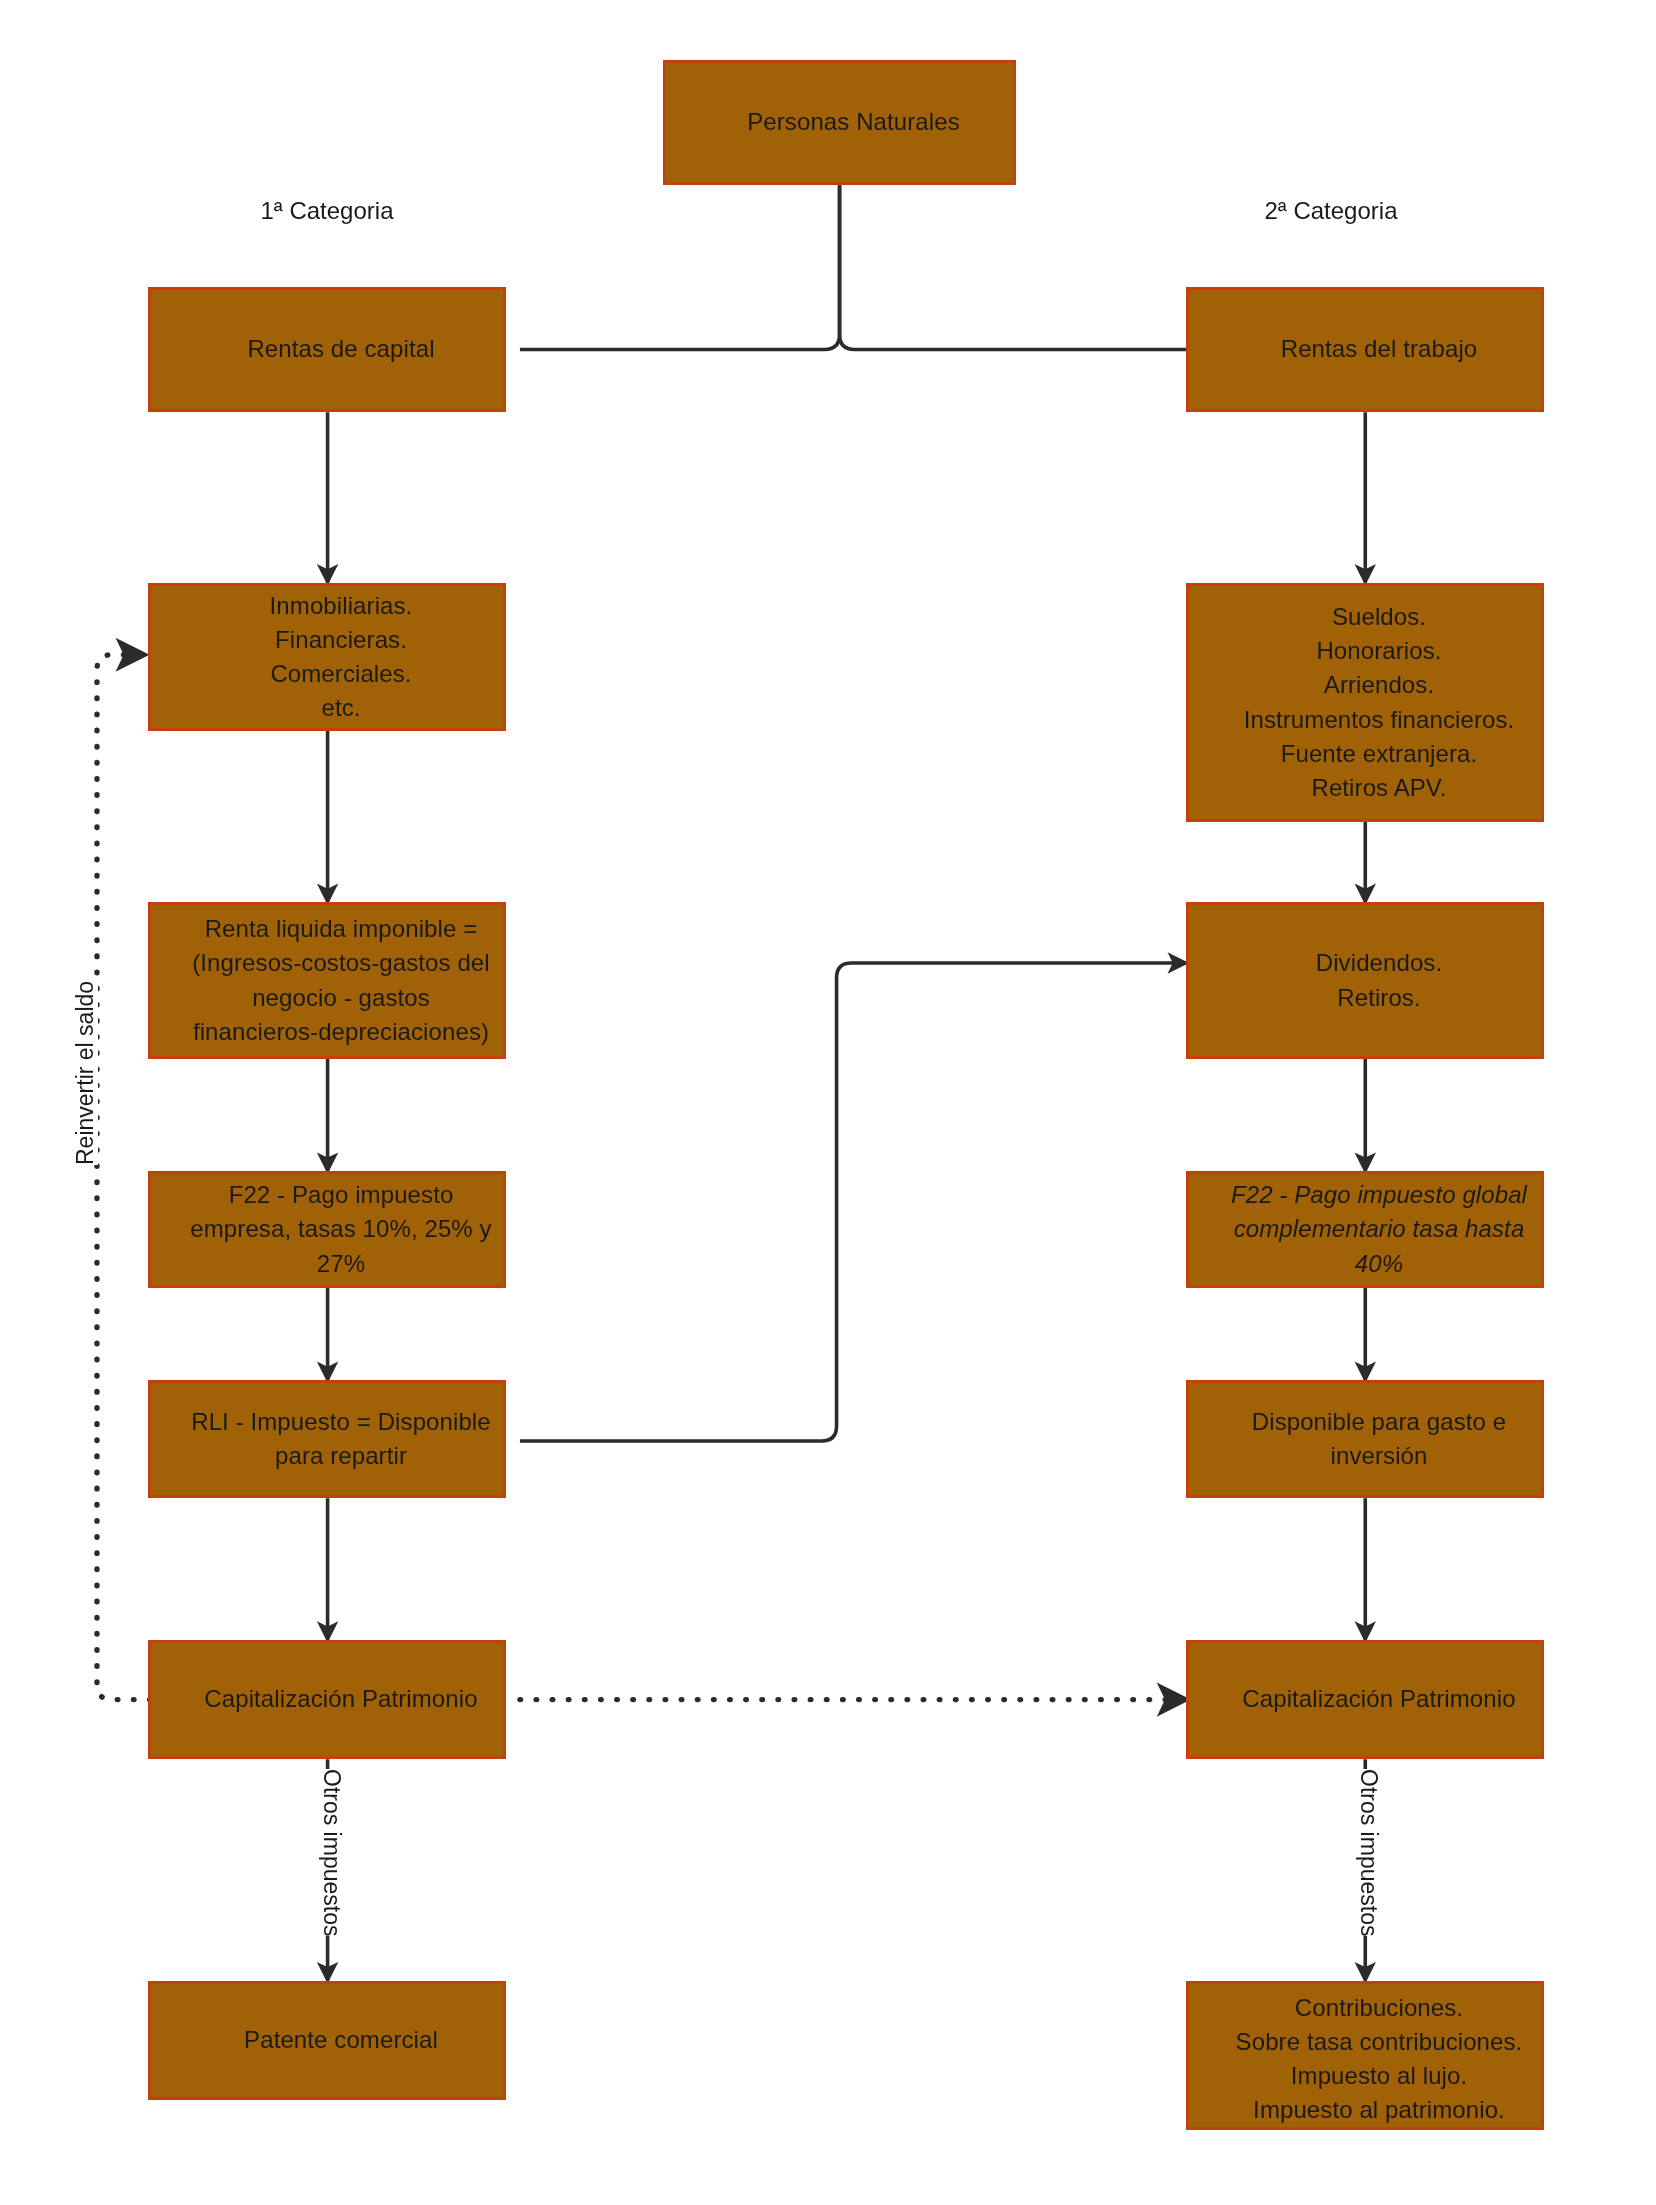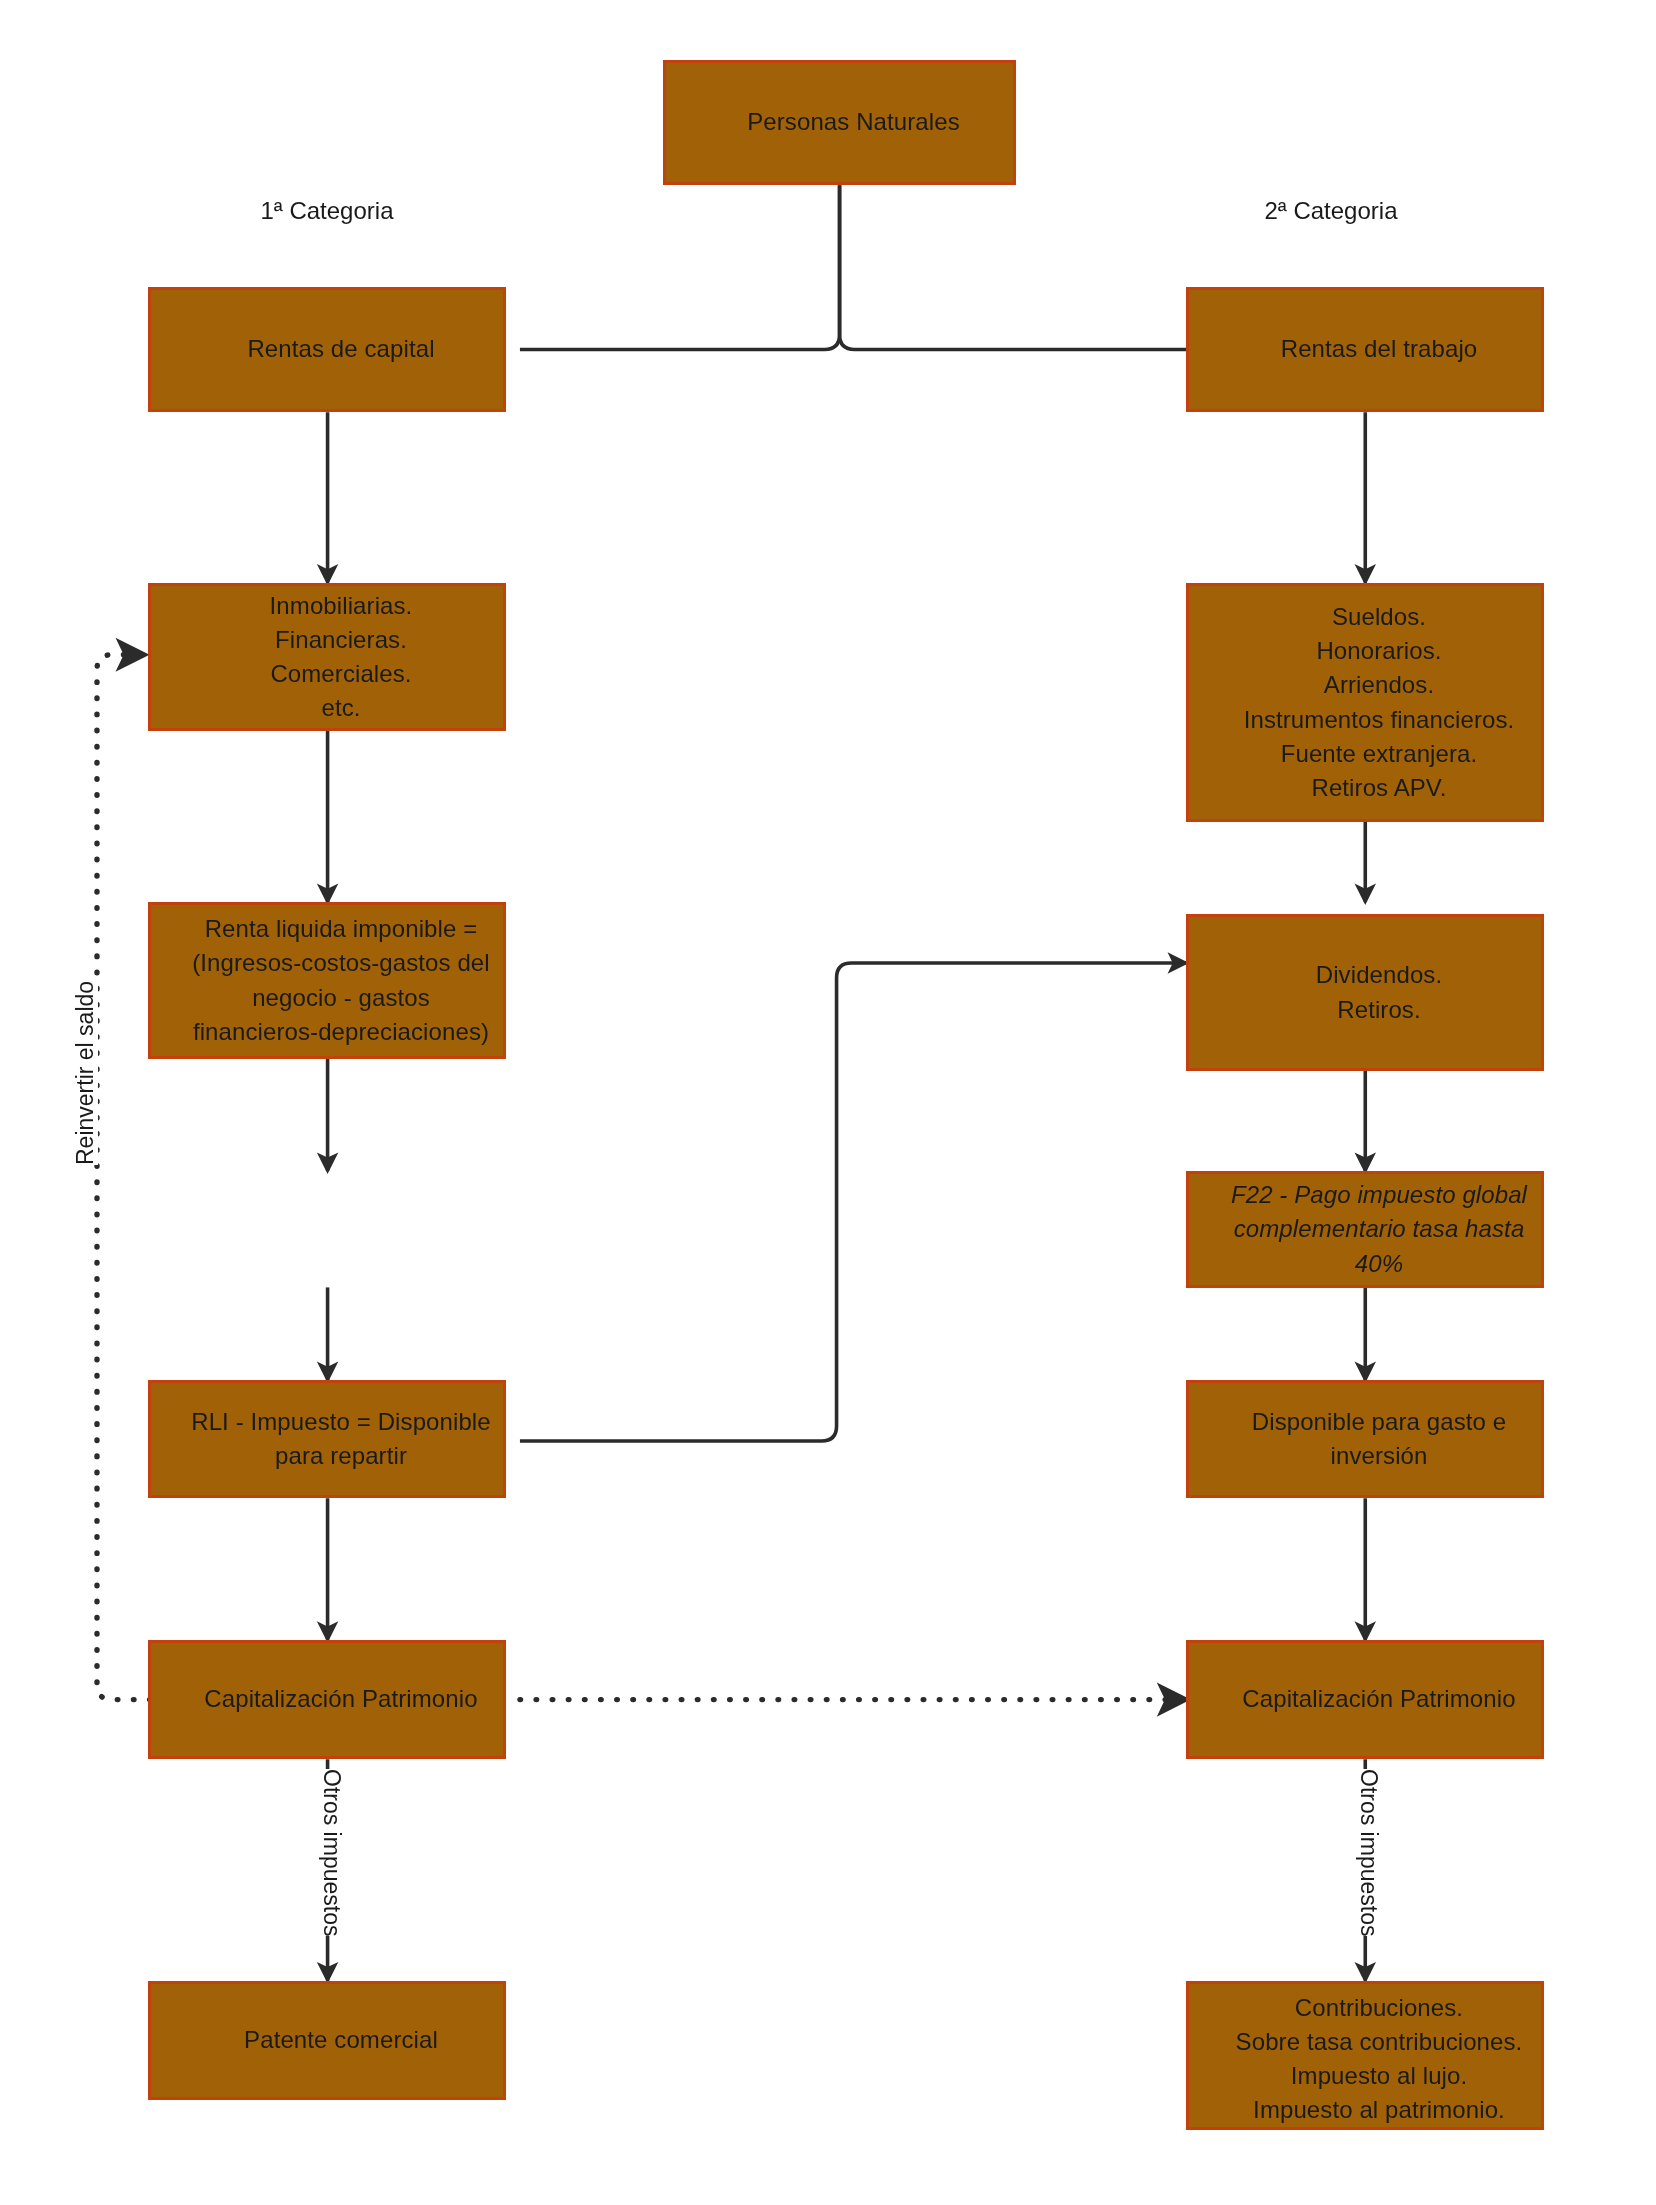--- a/index.html
+++ b/index.html
@@ -130,20 +130,23 @@
     <span class="txt">Inmobiliarias.
 Financieras.
 Comerciales.
 etc.</span>
   </div>
 
   <div class="node" style="left:148px; top:902px; width:358px; height:157px;">
     <span class="txt">Renta liquida imponible = (Ingresos-costos-gastos del negocio - gastos financieros-depreciaciones)</span>
   </div>
 
+  <div class="node" style="left:148px; top:1171px; width:358px; height:117px;">
+    <span class="txt">F22 - Pago impuesto empresa, tasas 10%, 25% y 27%</span>
+  </div>
 
   <div class="node" style="left:148px; top:1380px; width:358px; height:118px;">
     <span class="txt">RLI - Impuesto = Disponible para repartir</span>
   </div>
 
   <div class="node" style="left:148px; top:1640px; width:358px; height:119px;">
     <span class="txt">Capitalización Patrimonio</span>
   </div>
 
   <div class="node" style="left:148px; top:1981px; width:358px; height:119px;">
@@ -156,21 +159,21 @@
 
   <div class="node" style="left:1186px; top:583px; width:358px; height:239px;">
     <span class="txt">Sueldos.
 Honorarios.
 Arriendos.
 Instrumentos financieros.
 Fuente extranjera.
 Retiros APV.</span>
   </div>
 
-  <div class="node" style="left:1186px; top:902px; width:358px; height:157px;margin-top:12px;">
+  <div class="node" style="left:1186px; top:902px; width:358px; height:157px;">
     <span class="txt">Dividendos.
 Retiros.</span>
   </div>
 
   <div class="node" style="left:1186px; top:1171px; width:358px; height:117px;font-style:italic;">
     <span class="txt">F22 - Pago impuesto global complementario tasa hasta 40%</span>
   </div>
 
   <div class="node" style="left:1186px; top:1380px; width:358px; height:118px;">
     <span class="txt">Disponible para gasto e inversión</span>

